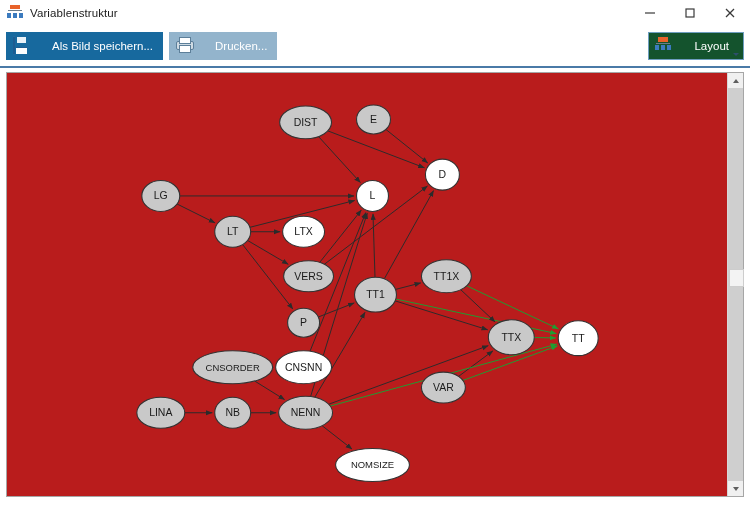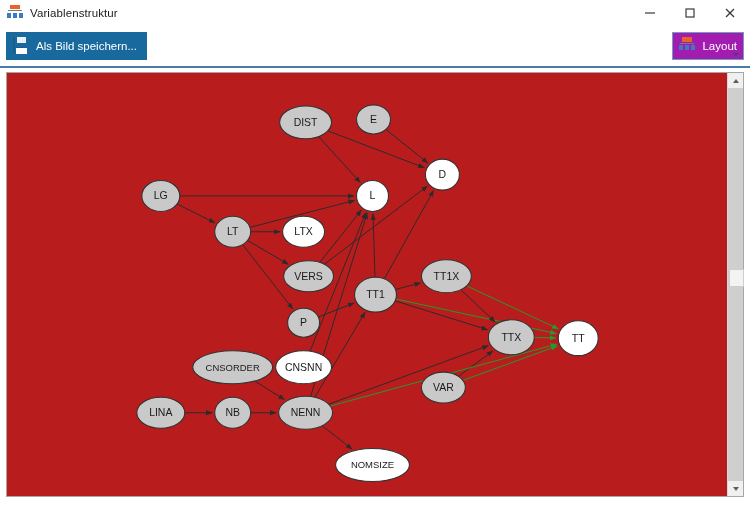--- a/index.html
+++ b/index.html
@@ -10,24 +10,24 @@
   .titlebar{height:26px;background:#ffffff;display:flex;align-items:center;position:relative;flex:0 0 26px;}
   .title-icon{width:16px;height:16px;margin-left:7px;margin-right:7px;position:relative;flex:0 0 16px;}
   .title-text{font-size:11.5px;color:#1b1b1b;letter-spacing:.1px;}
   .winbtns{position:absolute;right:0;top:0;height:26px;display:flex;}
   .winbtn{width:40px;height:26px;display:flex;align-items:center;justify-content:center;}
   .winbtn svg{display:block;}
 
   
   .toolbar{flex:0 0 40px;height:40px;background:#ffffff;position:relative;display:flex;align-items:center;border-bottom:2px solid #4a7aa7;}
   .tbtn{height:26px;display:flex;align-items:center;padding:0 9px 0 5px;margin-left:6px;border:1px solid transparent;cursor:default;}
-  .tbtn .lbl{font-size:11.5px;color:#ffffff;margin-left:6px;white-space:nowrap;}
+  .tbtn .lbl{font-size:11.5px;color:#ffffff;margin-left:22px;white-space:nowrap;}
   .tbtn-save{background:#17699e;border-color:#17699e;}
   .tbtn-print{background:#93b4cc;border-color:#93b4cc;}
-  .tbtn-layout{background:#a21caf;border-color:#6e9ec0;position:absolute;right:6px;top:6px;padding-right:6px;}
+  .tbtn-layout{background:#14532d;border-color:#6e9ec0;position:absolute;right:6px;top:6px;padding-right:14px;}
   .ico{width:18px;height:18px;position:relative;flex:0 0 18px;}
 
   
   .floppy{width:15px;height:15px;background:#2f7fc0;border:1px solid #1d5c91;position:relative;border-radius:1px;margin:1px 0 0 1px;}
   .floppy:before{content:"";position:absolute;left:3px;top:0;width:9px;height:6px;background:#e9f2f8;}
   .floppy:after{content:"";position:absolute;left:2px;bottom:0;width:11px;height:6px;background:#fdfdfd;border-top:1px solid #1d5c91;}
   
   .printer{width:16px;height:14px;position:relative;margin:2px 0 0 1px;}
   .printer .pbody{position:absolute;left:0;top:4px;width:16px;height:7px;background:#cfdbe4;border:1px solid #5d7f99;border-radius:2px;}
   .printer .ptop{position:absolute;left:3px;top:0;width:10px;height:5px;background:#fff;border:1px solid #5d7f99;}
@@ -94,20 +94,26 @@
             <line x1="10" y1="2" x2="2" y2="10" stroke="#3a3a3a" stroke-width="1.2"></line>
           </svg>
       </div>
     </div>
   </div>
 
   <div class="toolbar">
     <div class="tbtn tbtn-save">
       <span class="ico"><span class="floppy"></span></span>
       <span class="lbl">Als Bild speichern...</span>
+    </div>
+    <div class="tbtn tbtn-print">
+      <span class="ico">
+        <span class="printer"><span class="pbody"></span><span class="ptop"></span><span class="pout"></span></span>
+      </span>
+      <span class="lbl">Drucken...</span>
     </div>
     <div class="tbtn tbtn-layout">
       <span class="ico">
         <span class="hier"><i class="top"></i><i class="bar"></i><i class="b1"></i><i class="b2"></i><i class="b3"></i></span>
       </span>
       <span class="lbl">Layout</span>
       <span class="caret"></span>
     </div>
   </div>
 

